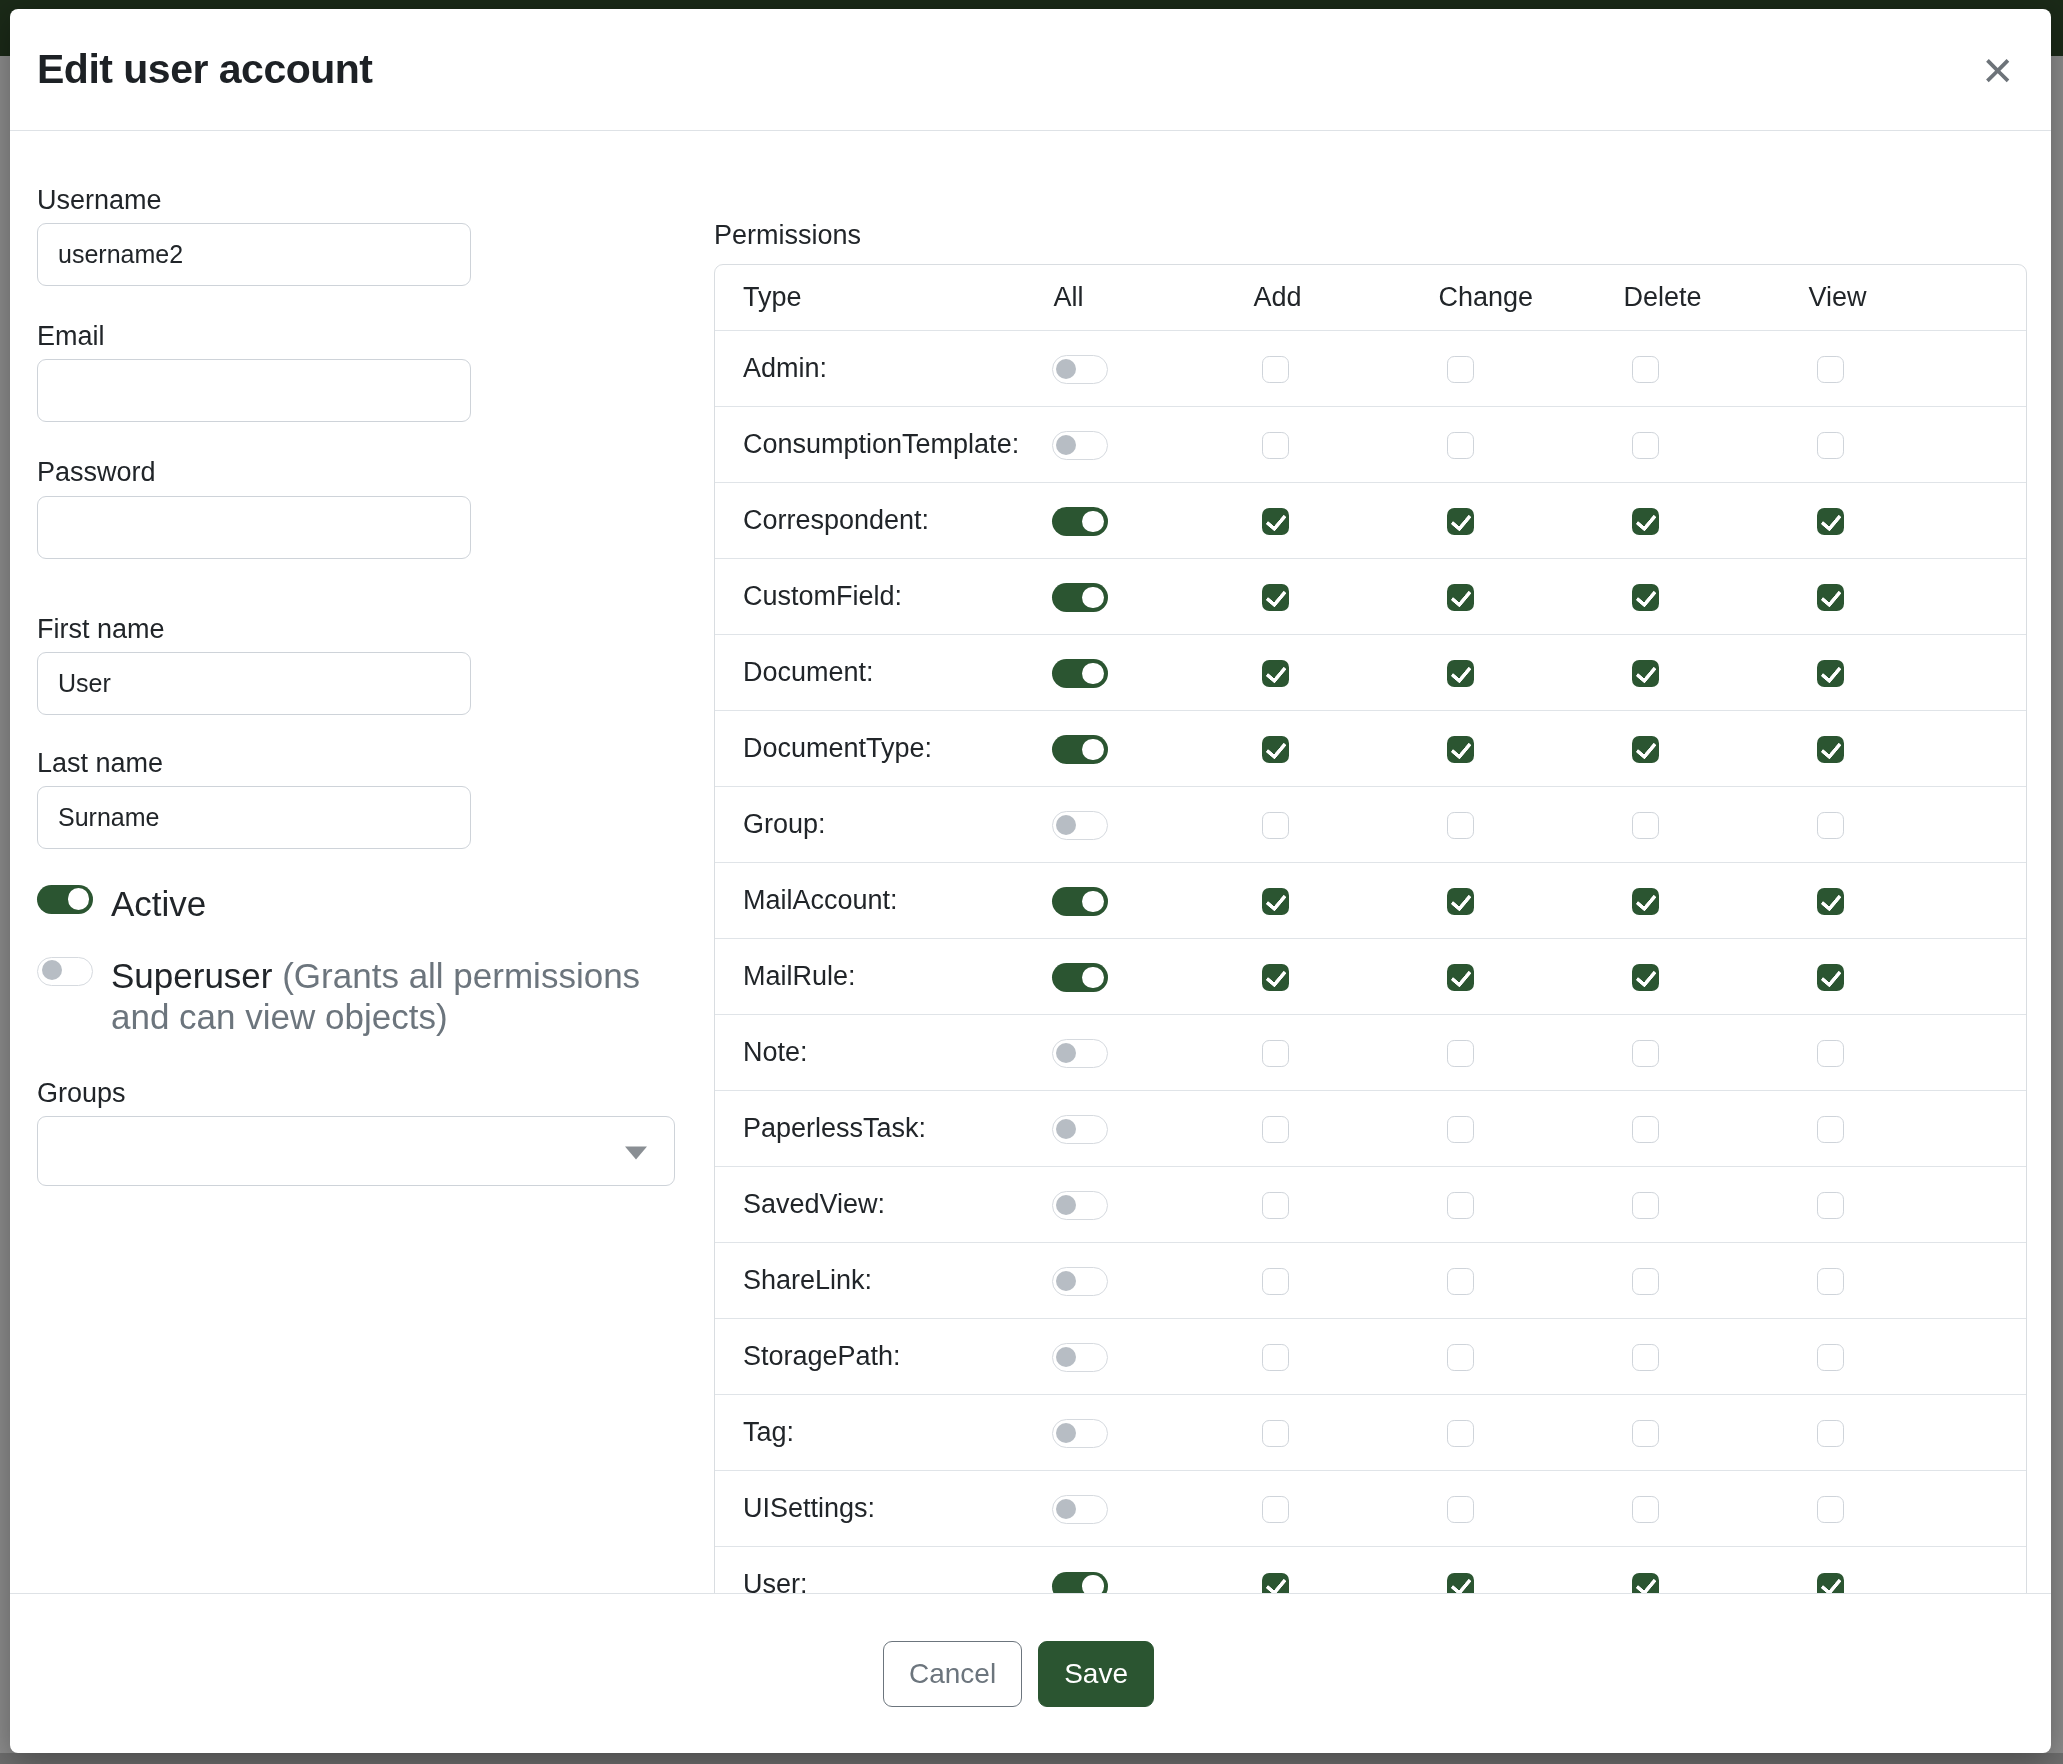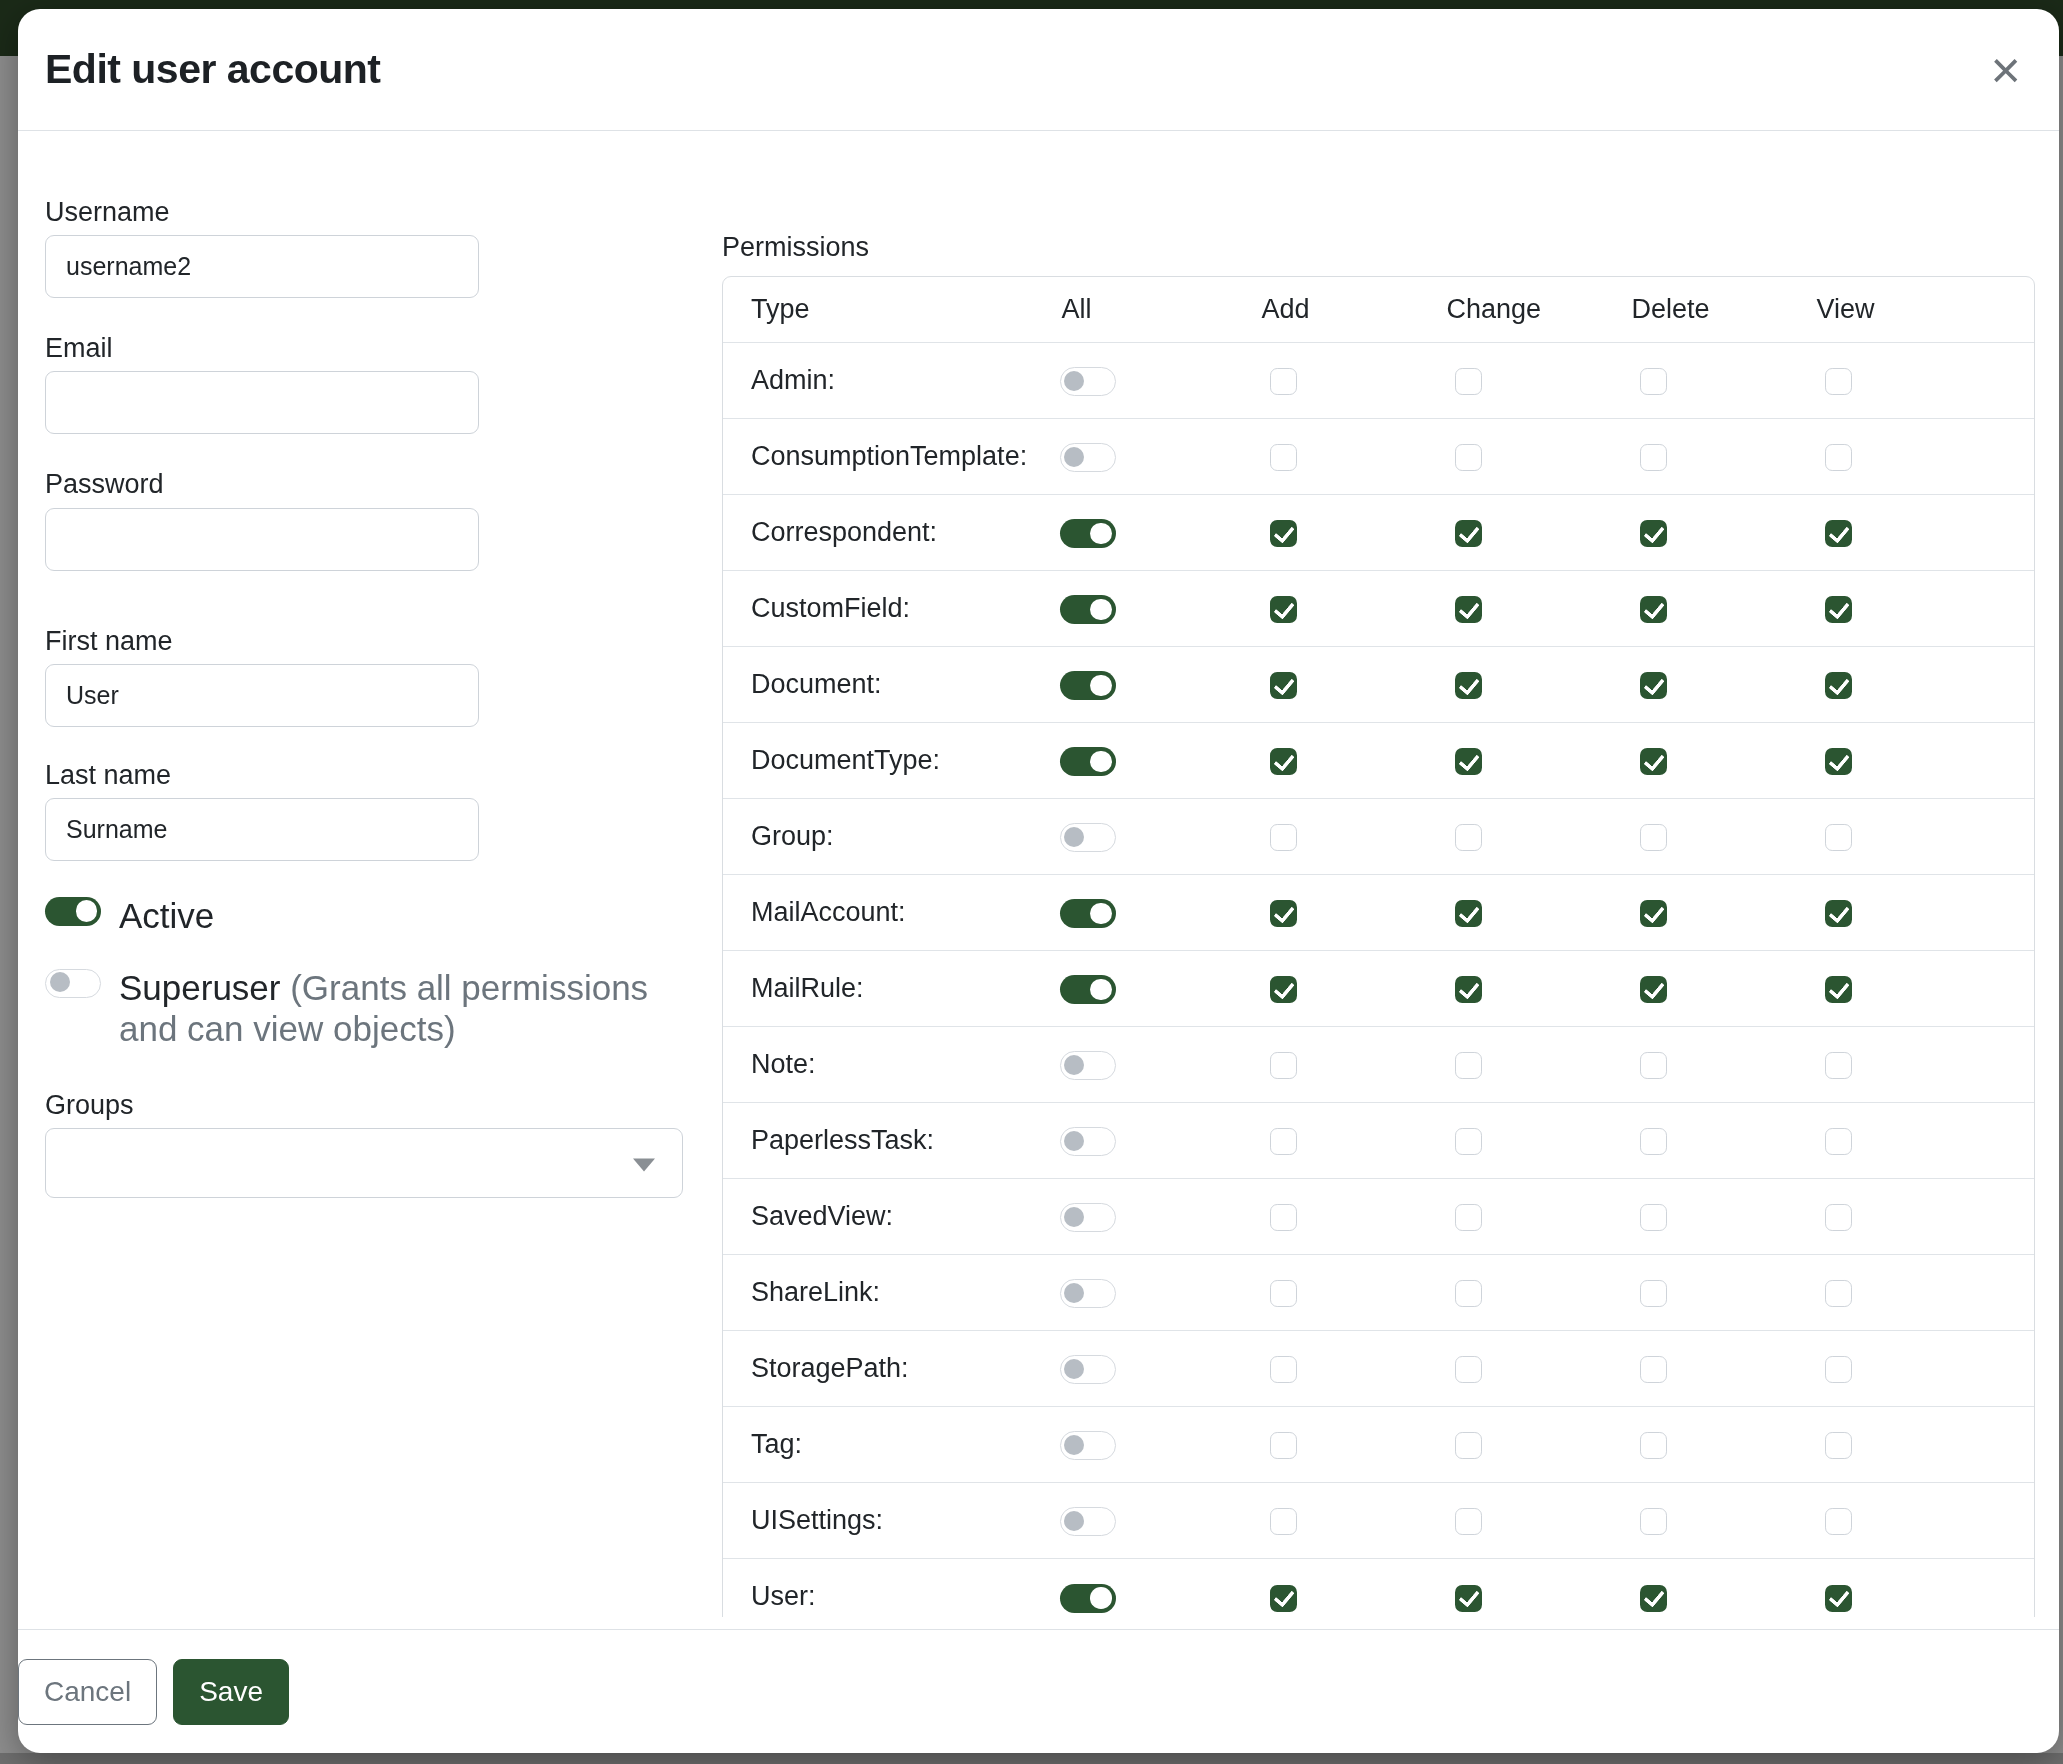--- a/index.html
+++ b/index.html
@@ -14,24 +14,24 @@
   html,body{width:2063px;height:1764px;}
   body{
     font-family:"Liberation Sans", sans-serif;
     color:var(--text);
     background:linear-gradient(180deg, var(--topbar) 0px, var(--topbar) 56px,
                #8e8e8e 56px, #8e8e8e 1753px, #6f6f6f 1753px, #6f6f6f 100%);
     overflow:hidden;
     position:relative;
   }
   .modal{
-    position:absolute; left:18px; top:9px; width:2041px; height:1744px;
-    background:#fff; border-radius:22px;
+    position:absolute; left:10px; top:9px; width:2041px; height:1744px;
+    background:#fff; border-radius:8px;
     box-shadow:0 9px 36px rgba(0,0,0,.35);
-    display:flex; flex-direction:column;gap:12px;
+    display:flex; flex-direction:column;
   }
   
   .modal-header{
     height:122px; flex:0 0 auto;
     display:flex; align-items:center;
     padding:0 31px 0 27px;
     border-bottom:1.8px solid var(--divider);
   }
   .modal-title{font-size:41px; font-weight:700; letter-spacing:-0.5px; color:#1d2125;}
   .close-btn{
@@ -119,23 +119,23 @@
     border-top:1.8px solid #e0e4e8;
   }
   table.perm th.h-type, table.perm td.d-type{padding-left:28px;}
   table.perm th.h-all{padding-left:14.4px;}
   table.perm td.d-all .switch{margin-left:12.6px;}
   table.perm th.h-col{padding-left:14.4px;}
   table.perm td.d-col .cb{margin-left:23.4px;}
 
   
   .modal-footer{
-    flex:0 0 auto; height:124px;
+    flex:0 0 auto; height:160px;
     border-top:1.8px solid var(--divider);
-    display:flex; align-items:center; justify-content:flex-start;
+    display:flex; align-items:center; justify-content:center;
     gap:16px; padding-right:24px;
   }
   .btn{
     height:66px; border-radius:9px; font-family:"Liberation Sans", sans-serif;
     font-size:28px; cursor:pointer; padding:0 25px;
   }
   .btn-cancel{background:#fff; border:1.8px solid var(--muted); color:var(--muted);}
   .btn-save{background:var(--accent); border:1.8px solid var(--accent); color:#fff;}
 </style>
 </head>

